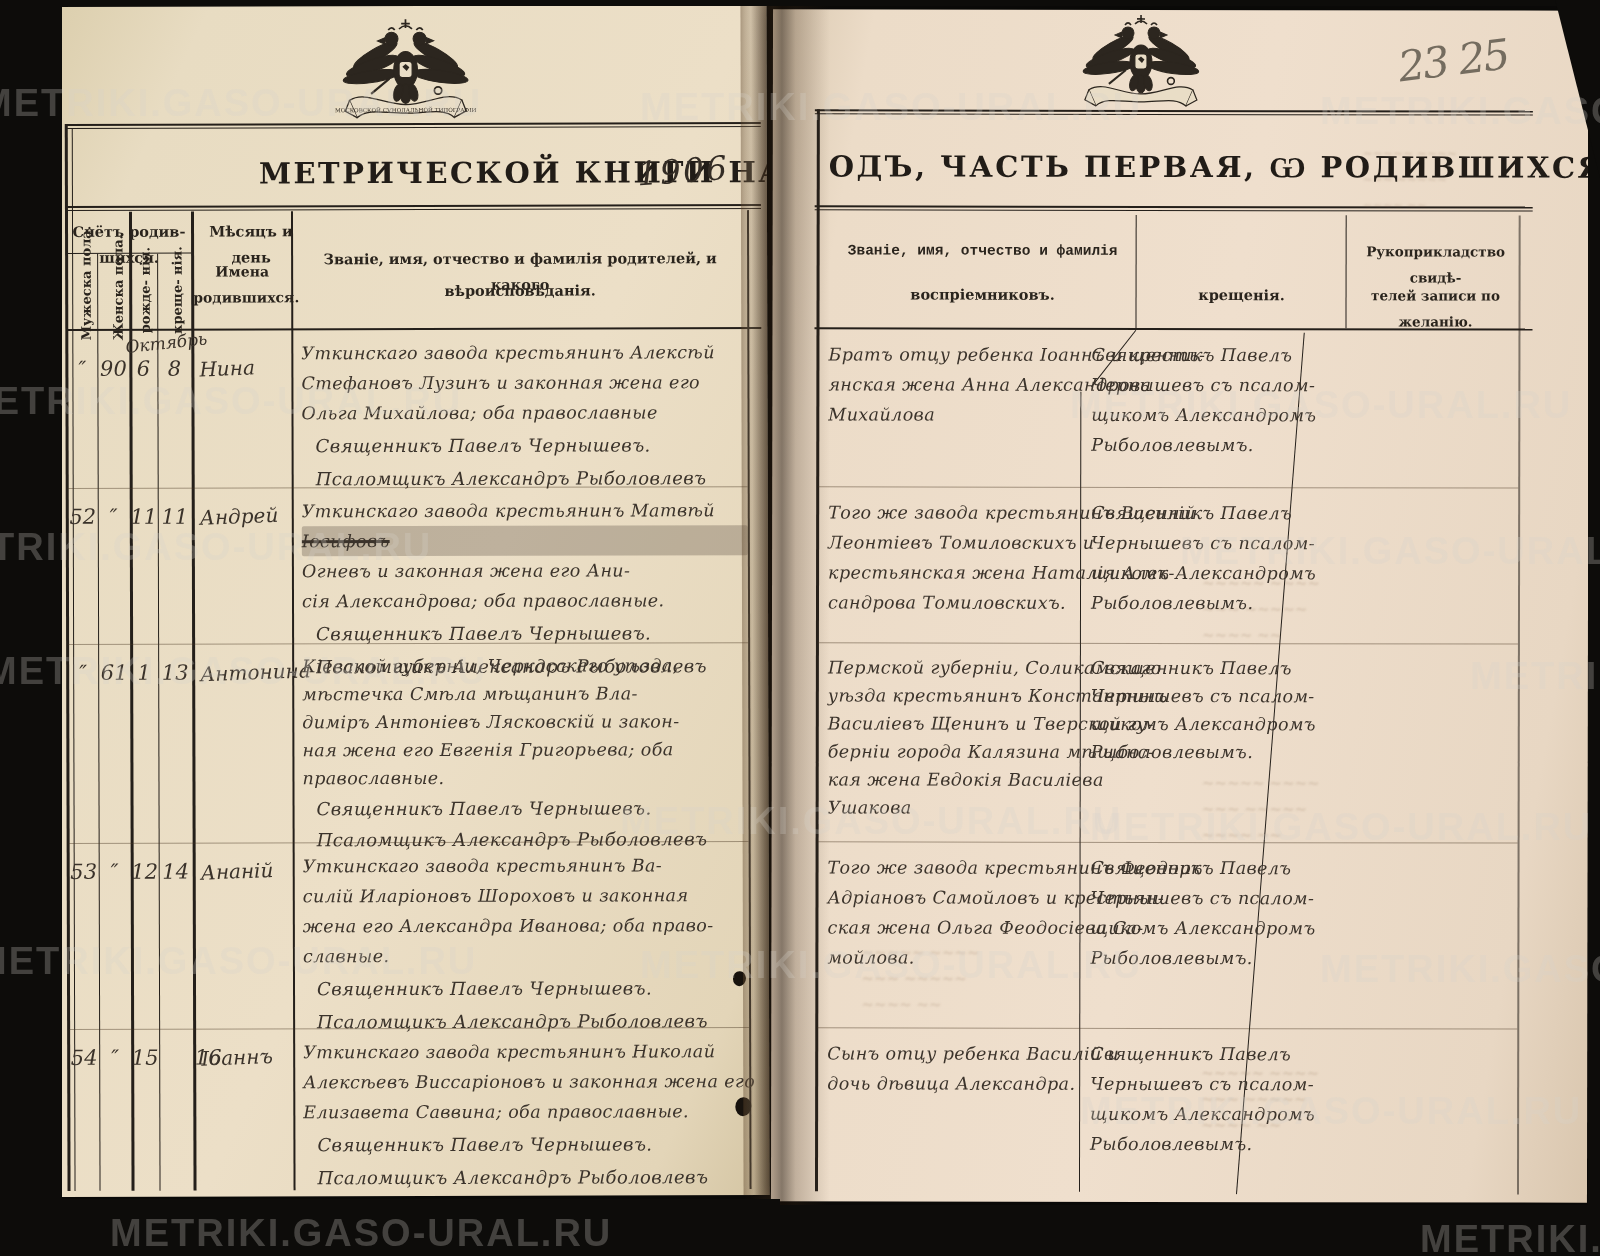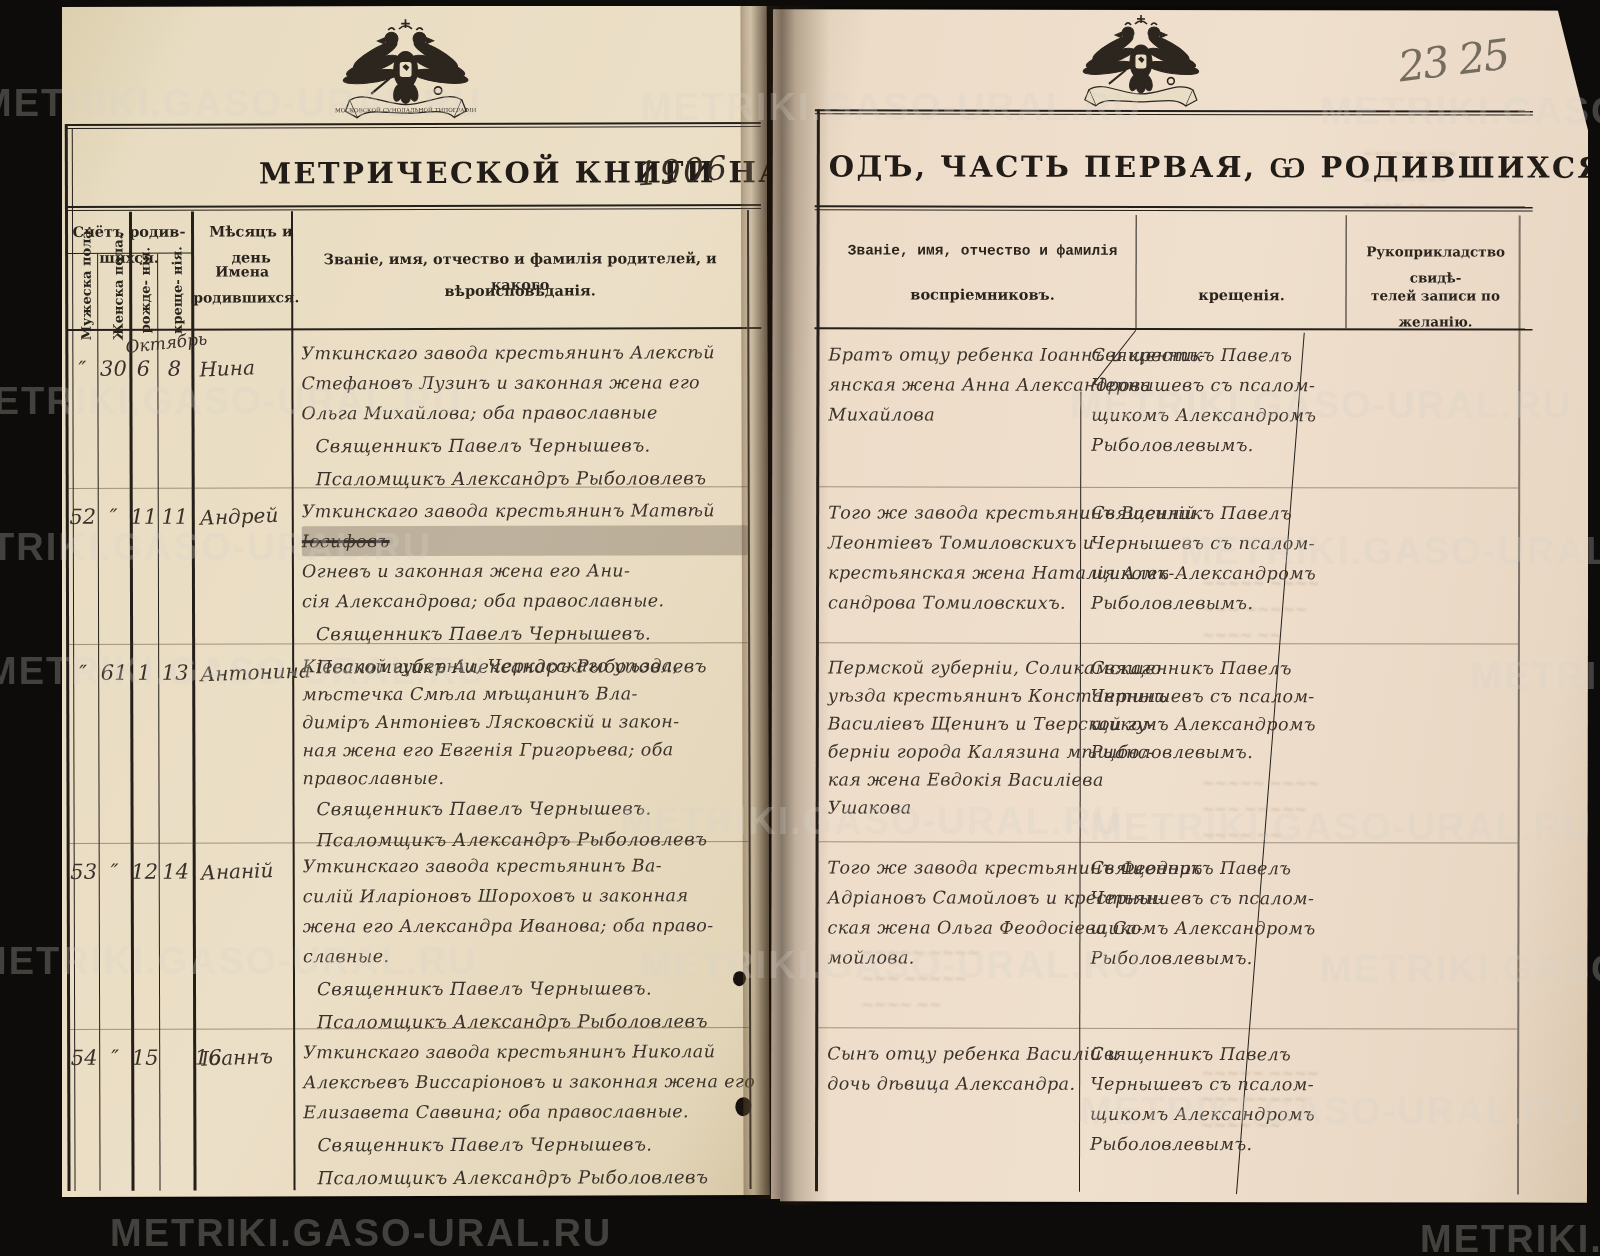--- a/index.html
+++ b/index.html
@@ -116,21 +116,21 @@
     <div class="colhead" style="left:240px;top:240px;width:442px;">Званіе, имя, отчество и фамилія родителей, и какого</div>
     <div class="colhead" style="left:240px;top:272px;width:442px;">вѣроисповѣданія.</div>
 
     <div id="left-rows" style="position:absolute;left:8px;top:324px;width:680px;">
         <div class="lrow" style="height: 157px;">
           <div class="month-hw" style="left: 58px; top: 2px;">Октябрь</div>
           <div class="cell" style="left: 0px; width: 30px;">
             <div class="num" style="top: 26px;">″</div>
           </div>
           <div class="cell" style="left: 30px; width: 32px;">
-            <div class="num" style="top: 26px;">30</div>
+            <div class="num" style="top: 26px;">90</div>
           </div>
           <div class="cell" style="left: 62px; width: 28px;">
             <div class="num" style="top: 26px;">6</div>
           </div>
           <div class="cell" style="left: 90px; width: 34px;">
             <div class="num" style="top: 26px;">8</div>
           </div>
           <div class="name" style="left: 124px; top: 26px;">Нина</div>
           <div class="cell" style="left: 224px; width: 456px; padding-top: 8px; box-sizing: border-box; padding-left: 10px;">
             <div class="txt hw">Уткинскаго завода крестьянинъ Алексѣй</div>

